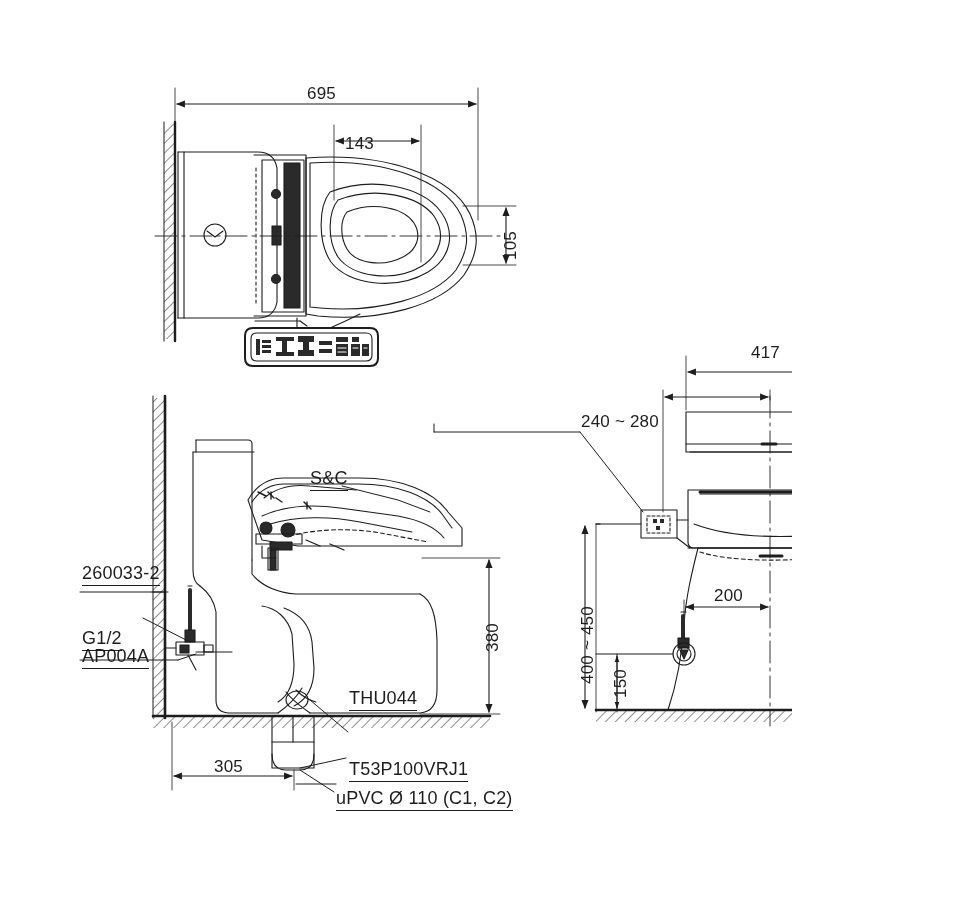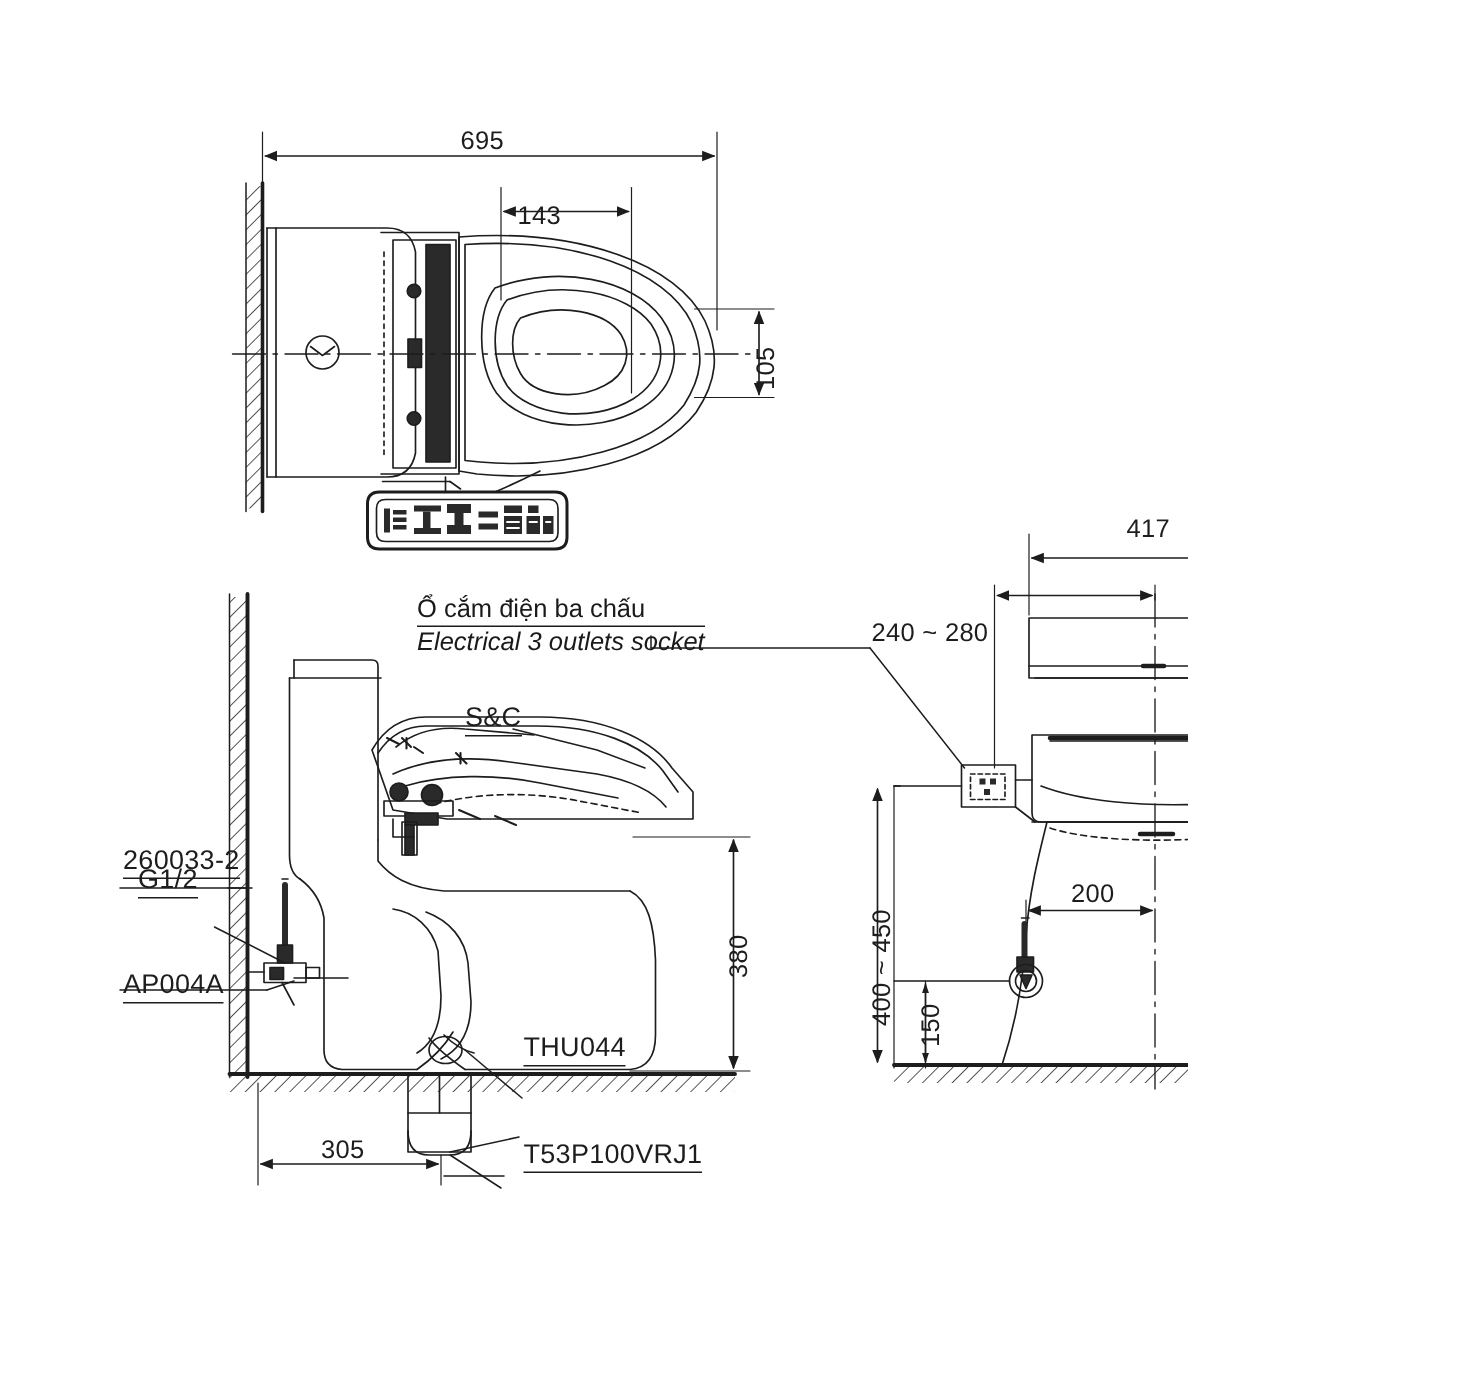--- a/index.html
+++ b/index.html
@@ -289,31 +289,28 @@
         <line x1="617" y1="656" x2="617" y2="708" marker-start="url(#arS)" marker-end="url(#arS)"></line>
       </g>
 
     </g>
   </svg>
 
   <div class="lbl dim" style="left:307px; top:84px;">695</div>
   <div class="lbl dim" style="left:345px; top:122px;margin-top:12px;">143</div>
   <div class="lbl dim rot" style="left:501px; top:260px;">105</div>
 
-  <div class="note-blk" style="left:278px; top:396px;">
-    <div class="l1 ul">Ổ cắm điện ba chấu</div>
-    <div class="l2">Electrical 3 outlets socket</div>
-  </div>
 
   <div class="lbl ul" style="left:310px; top:468px;">S&amp;C</div>
   <div class="lbl ul" style="left:82px; top:563px;">260033-2</div>
-  <div class="lbl ul" style="left:82px; top:576px;margin-left:10px;">G1/2</div>
+  <div class="lbl ul" style="left:82px; top:628px;">G1/2</div>
   <div class="lbl ul" style="left:82px; top:646px;">AP004A</div>
   <div class="lbl ul" style="left:349px; top:688px;">THU044</div>
   <div class="lbl ul" style="left:349px; top:759px;">T53P100VRJ1</div>
+  <div class="lbl ul" style="left:336px; top:788px;">uPVC Ø 110 (C1, C2)</div>
 
   <div class="lbl dim rot" style="left:483px; top:652px;">380</div>
   <div class="lbl dim" style="left:214px; top:757px;">305</div>
 
   <div class="lbl dim" style="left:751px; top:343px;">417</div>
   <div class="lbl dim" style="left:581px; top:376px;margin-top:36px;">240 ~ 280</div>
   <div class="lbl dim" style="left:714px; top:586px;">200</div>
   <div class="lbl dim rot" style="left:882px; top:600px;">630</div>
   <div class="lbl dim rot" style="left:578px; top:684px;">400 ~ 450</div>
   <div class="lbl dim rot" style="left:611px; top:698px;">150</div>

